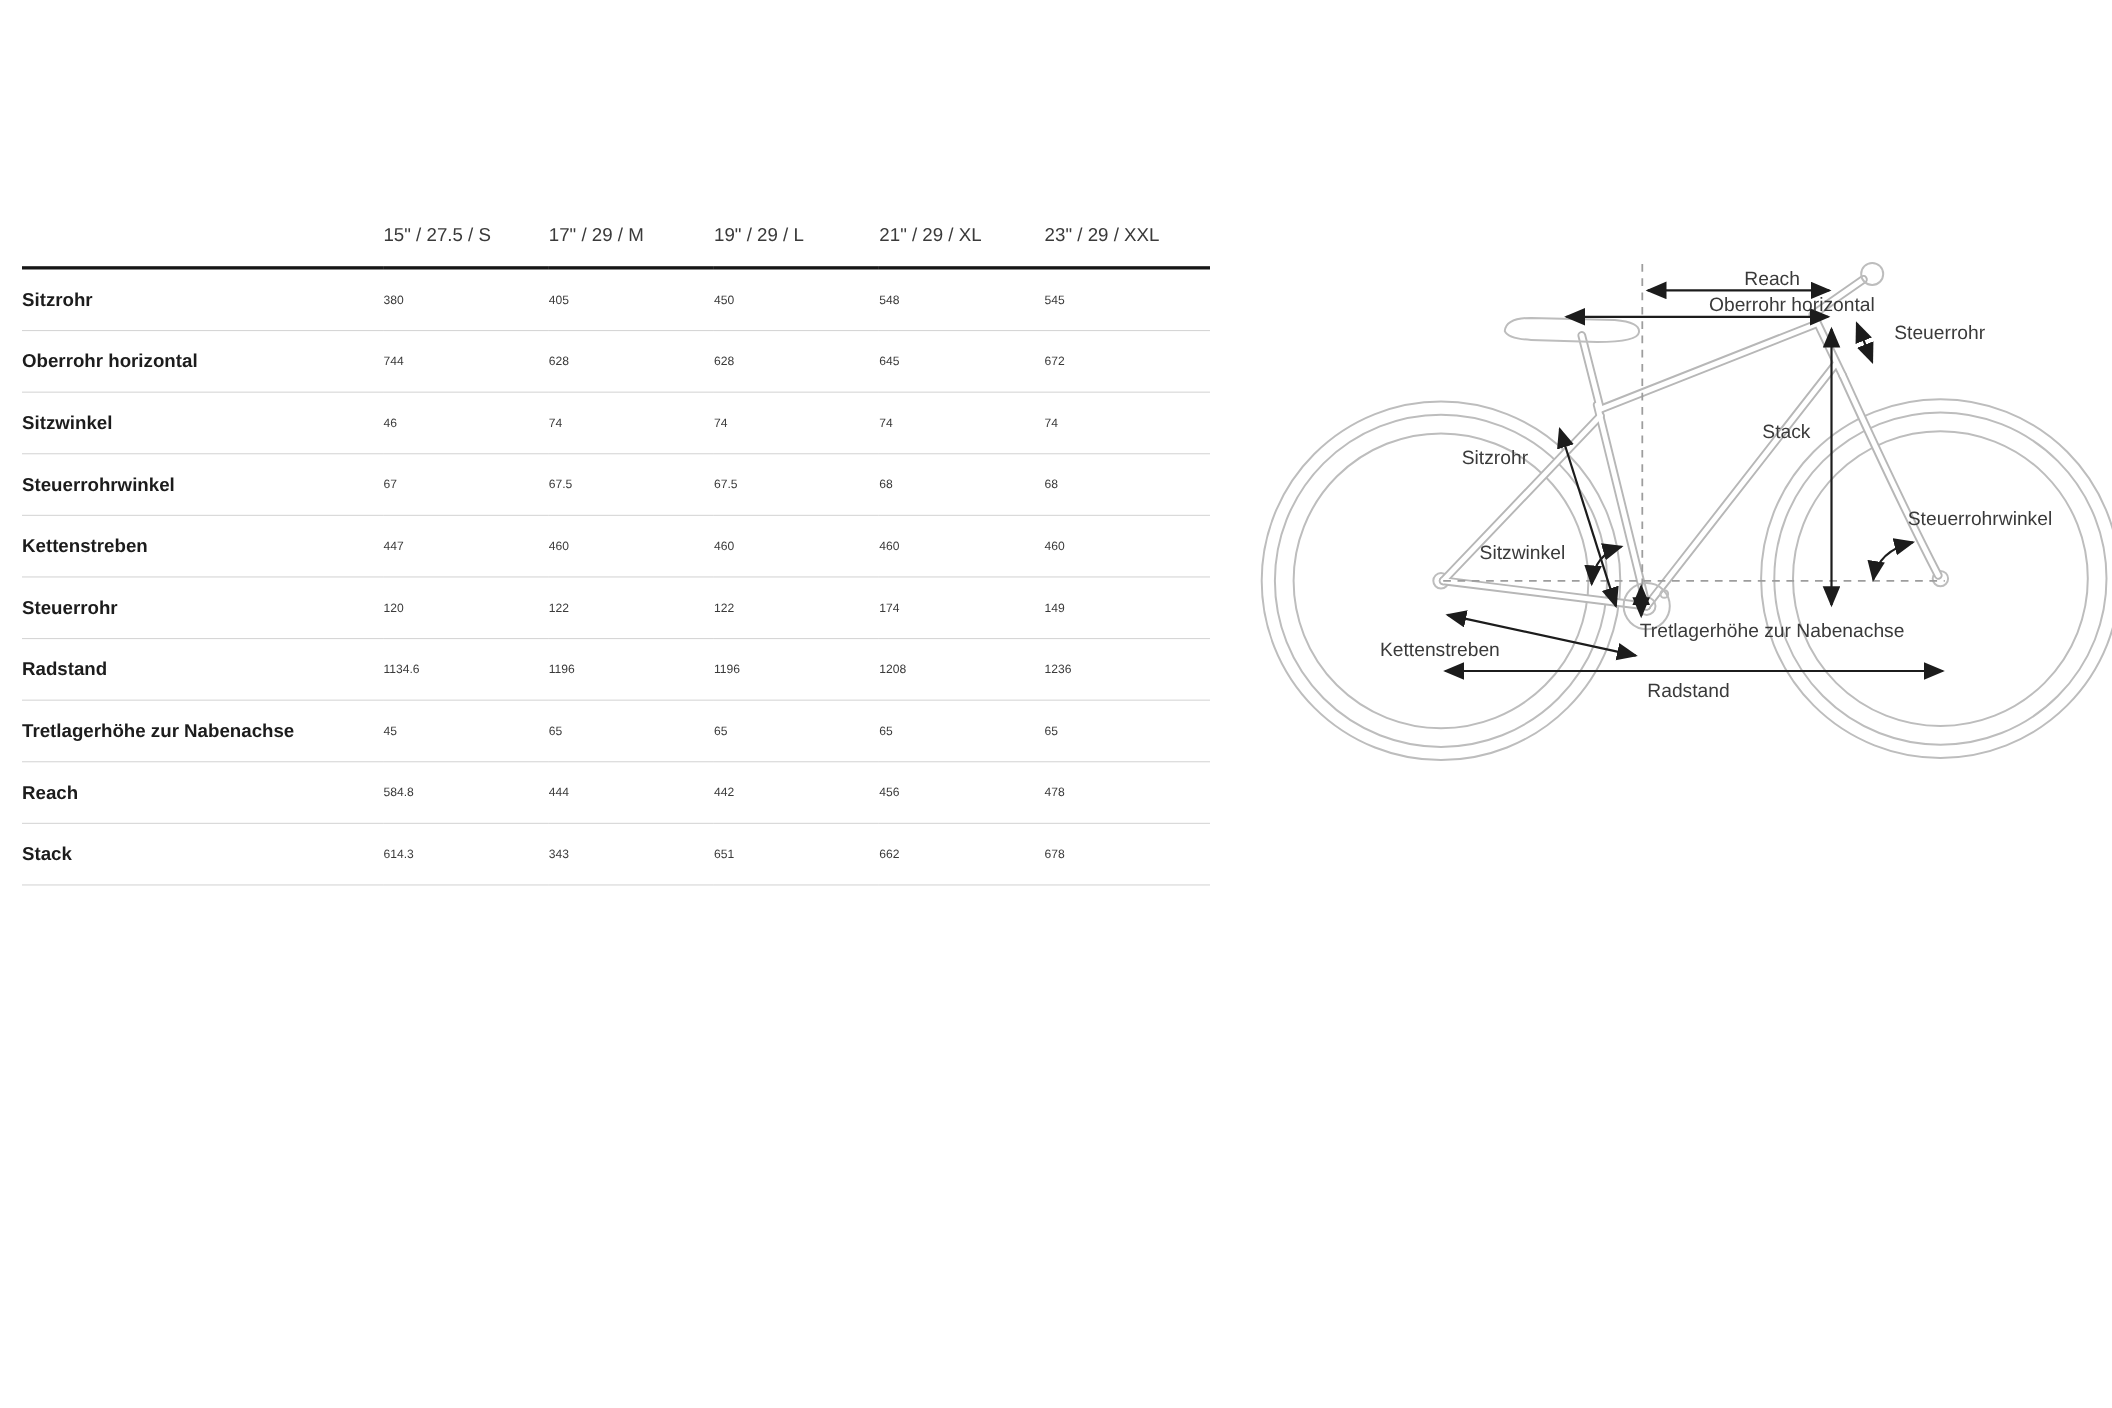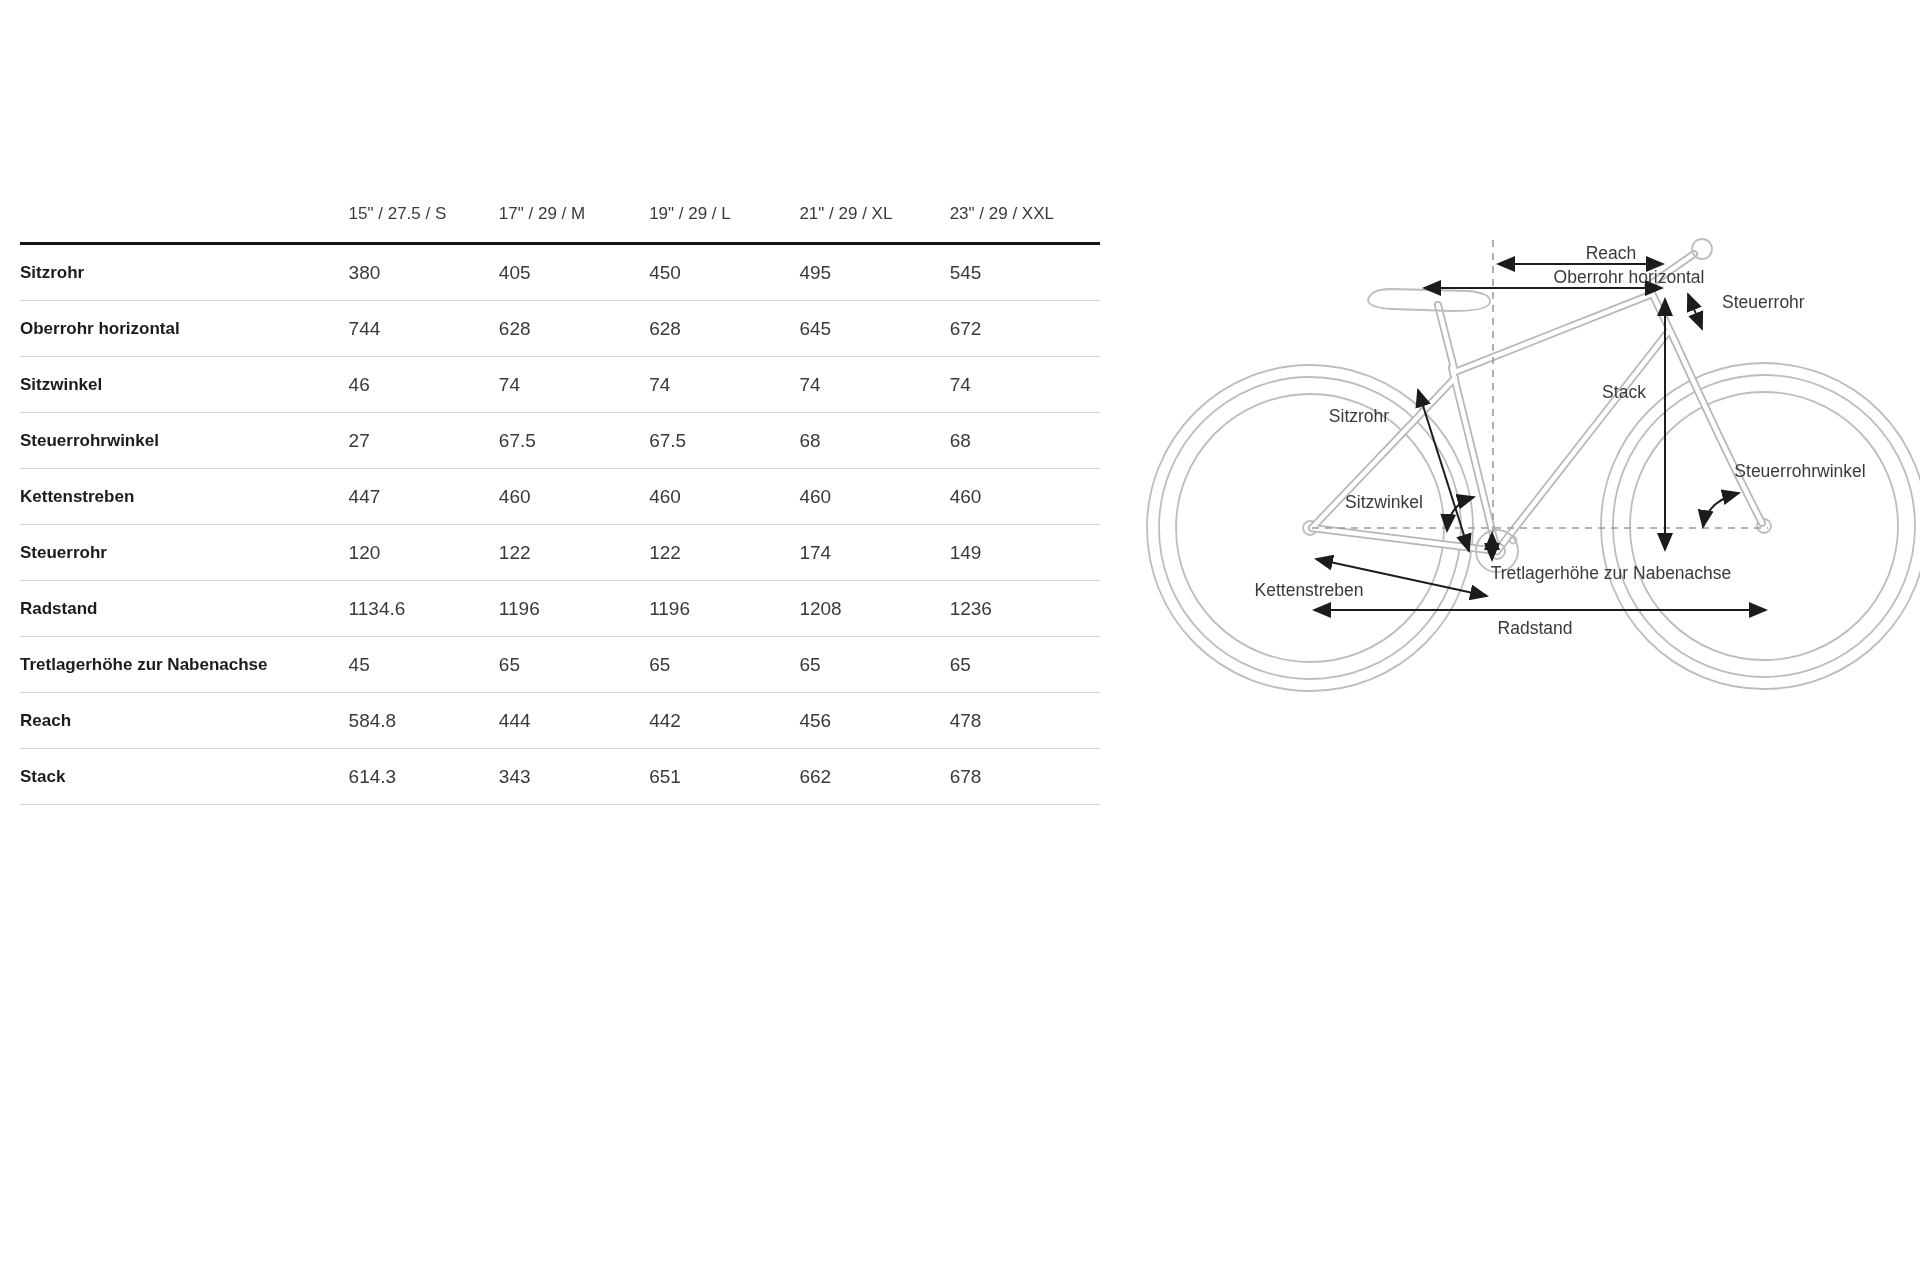--- a/index.html
+++ b/index.html
@@ -14,21 +14,21 @@
   table.geo col.val{width:150px;}
   table.geo thead th{
     height:56px;font-size:17px;font-weight:400;color:#3a3a3a;text-align:left;
     vertical-align:middle;padding:0;border-bottom:3px solid #161616;white-space:nowrap;
   }
   table.geo tbody th{
     height:55px;font-size:17px;font-weight:700;color:#1c1c1c;text-align:left;
     vertical-align:middle;padding:0;border-bottom:1px solid #d6d6d6;white-space:nowrap;
   }
   table.geo tbody td{
-    height:55px;font-size:19px;font-weight:400;color:#3a3a3a;text-align:left;
+    height:55px;font-size:11px;font-weight:400;color:#3a3a3a;text-align:left;
     vertical-align:middle;padding:0;border-bottom:1px solid #d6d6d6;white-space:nowrap;
   }
   
   #bike-diagram{position:absolute;left:1130px;top:180px;}
   .tube-outer{stroke:#b7b7b7;stroke-width:8;fill:none;stroke-linecap:round;}
   .tube-inner{stroke:#ffffff;stroke-width:4.5;fill:none;stroke-linecap:round;}
   .wheel{stroke:#bdbdbd;stroke-width:1.8;fill:none;}
   .greyline{stroke:#bdbdbd;stroke-width:1.8;fill:none;}
   .dash{stroke:#9d9d9d;stroke-width:1.6;fill:none;stroke-dasharray:7 6;}
   .dim{stroke:#1c1c1c;stroke-width:2;fill:none;}
@@ -60,42 +60,42 @@
             <th>23" / 29 / XXL</th>
           </tr>
       </thead>
       <tbody>
 
       <tr>
             <th>Sitzrohr</th>
             <td>380</td>
             <td>405</td>
             <td>450</td>
-            <td>495</td>
+            <td>548</td>
             <td>545</td>
           </tr>
           <tr>
             <th>Oberrohr horizontal</th>
             <td>744</td>
             <td>628</td>
             <td>628</td>
             <td>645</td>
             <td>672</td>
           </tr>
           <tr>
             <th>Sitzwinkel</th>
             <td>46</td>
             <td>74</td>
             <td>74</td>
             <td>74</td>
             <td>74</td>
           </tr>
           <tr>
             <th>Steuerrohrwinkel</th>
-            <td>27</td>
+            <td>67</td>
             <td>67.5</td>
             <td>67.5</td>
             <td>68</td>
             <td>68</td>
           </tr>
           <tr>
             <th>Kettenstreben</th>
             <td>447</td>
             <td>460</td>
             <td>460</td>

